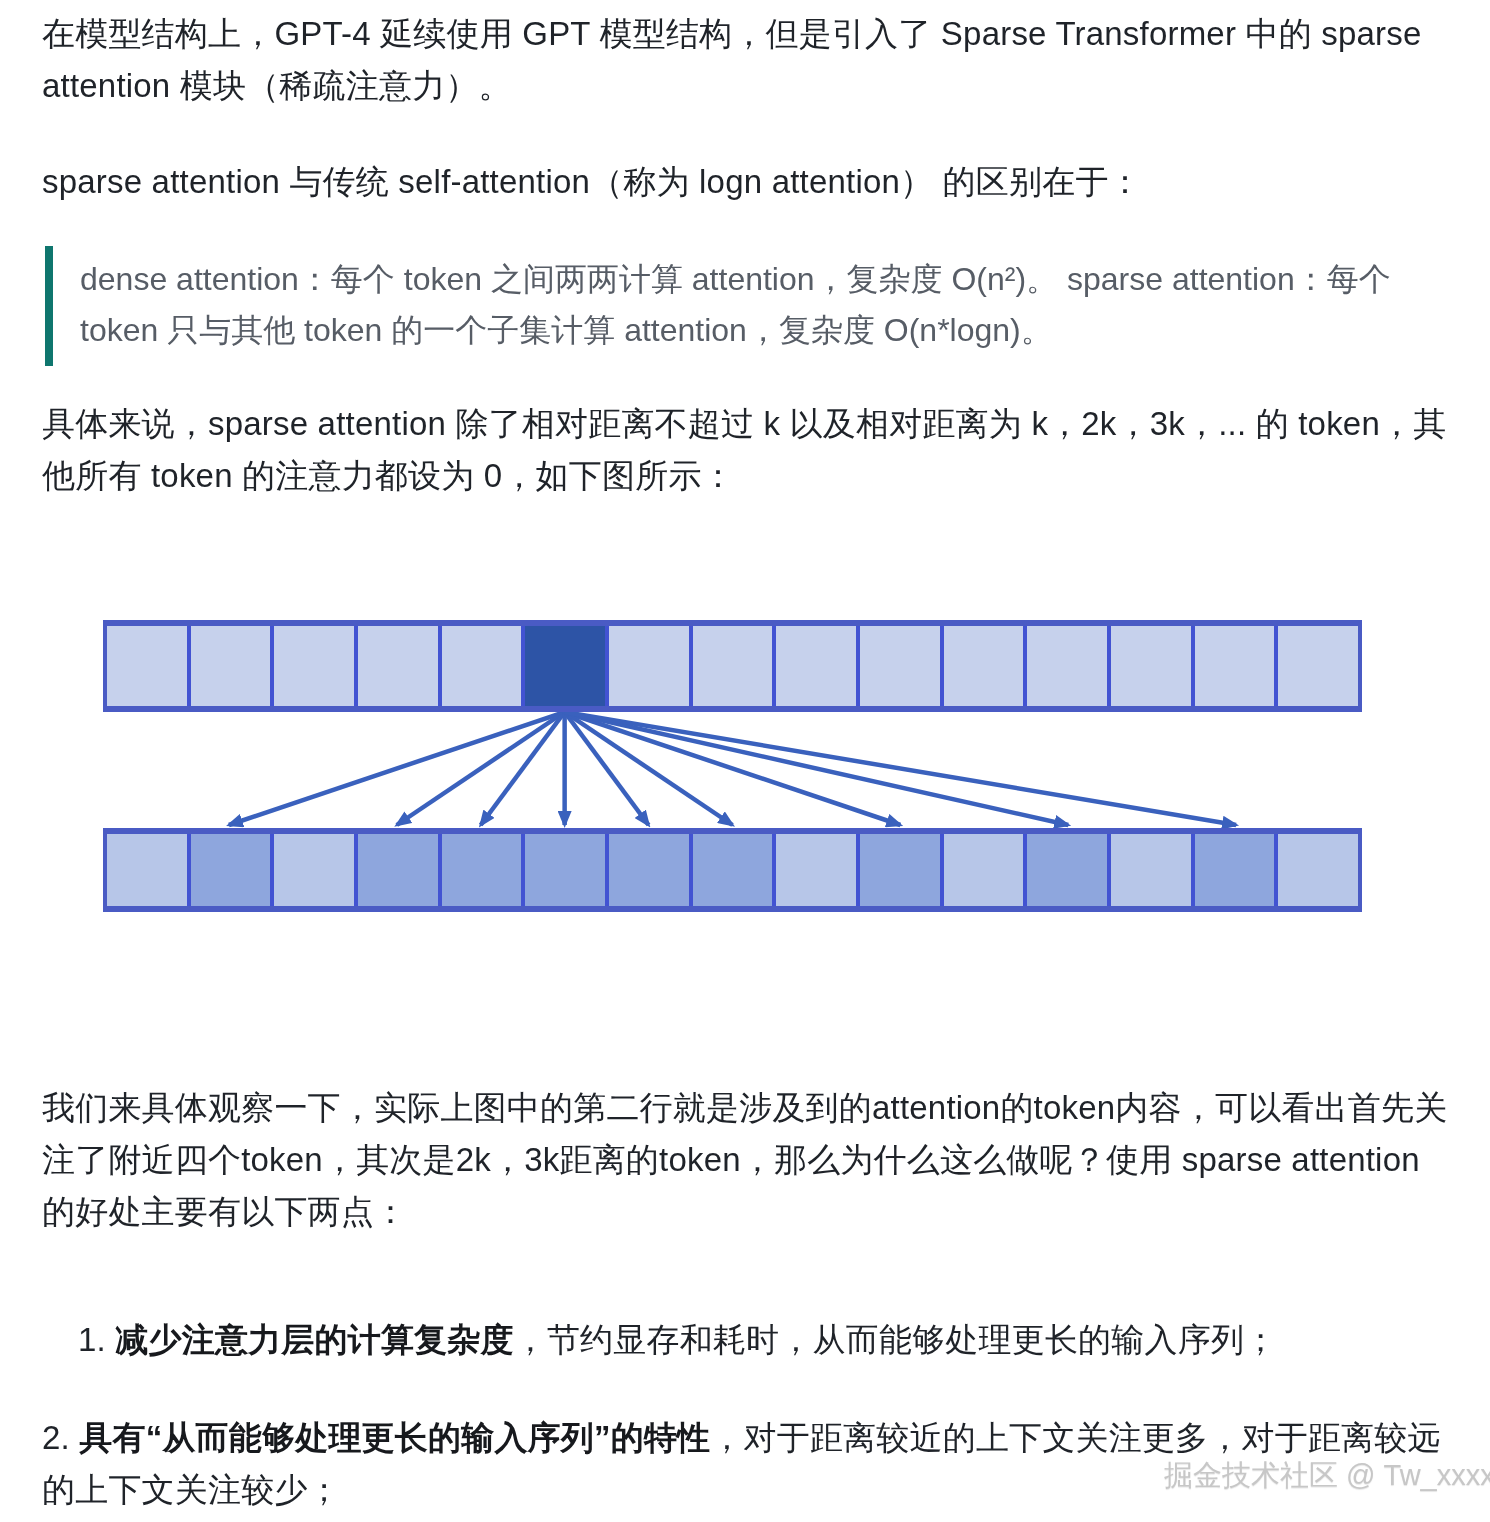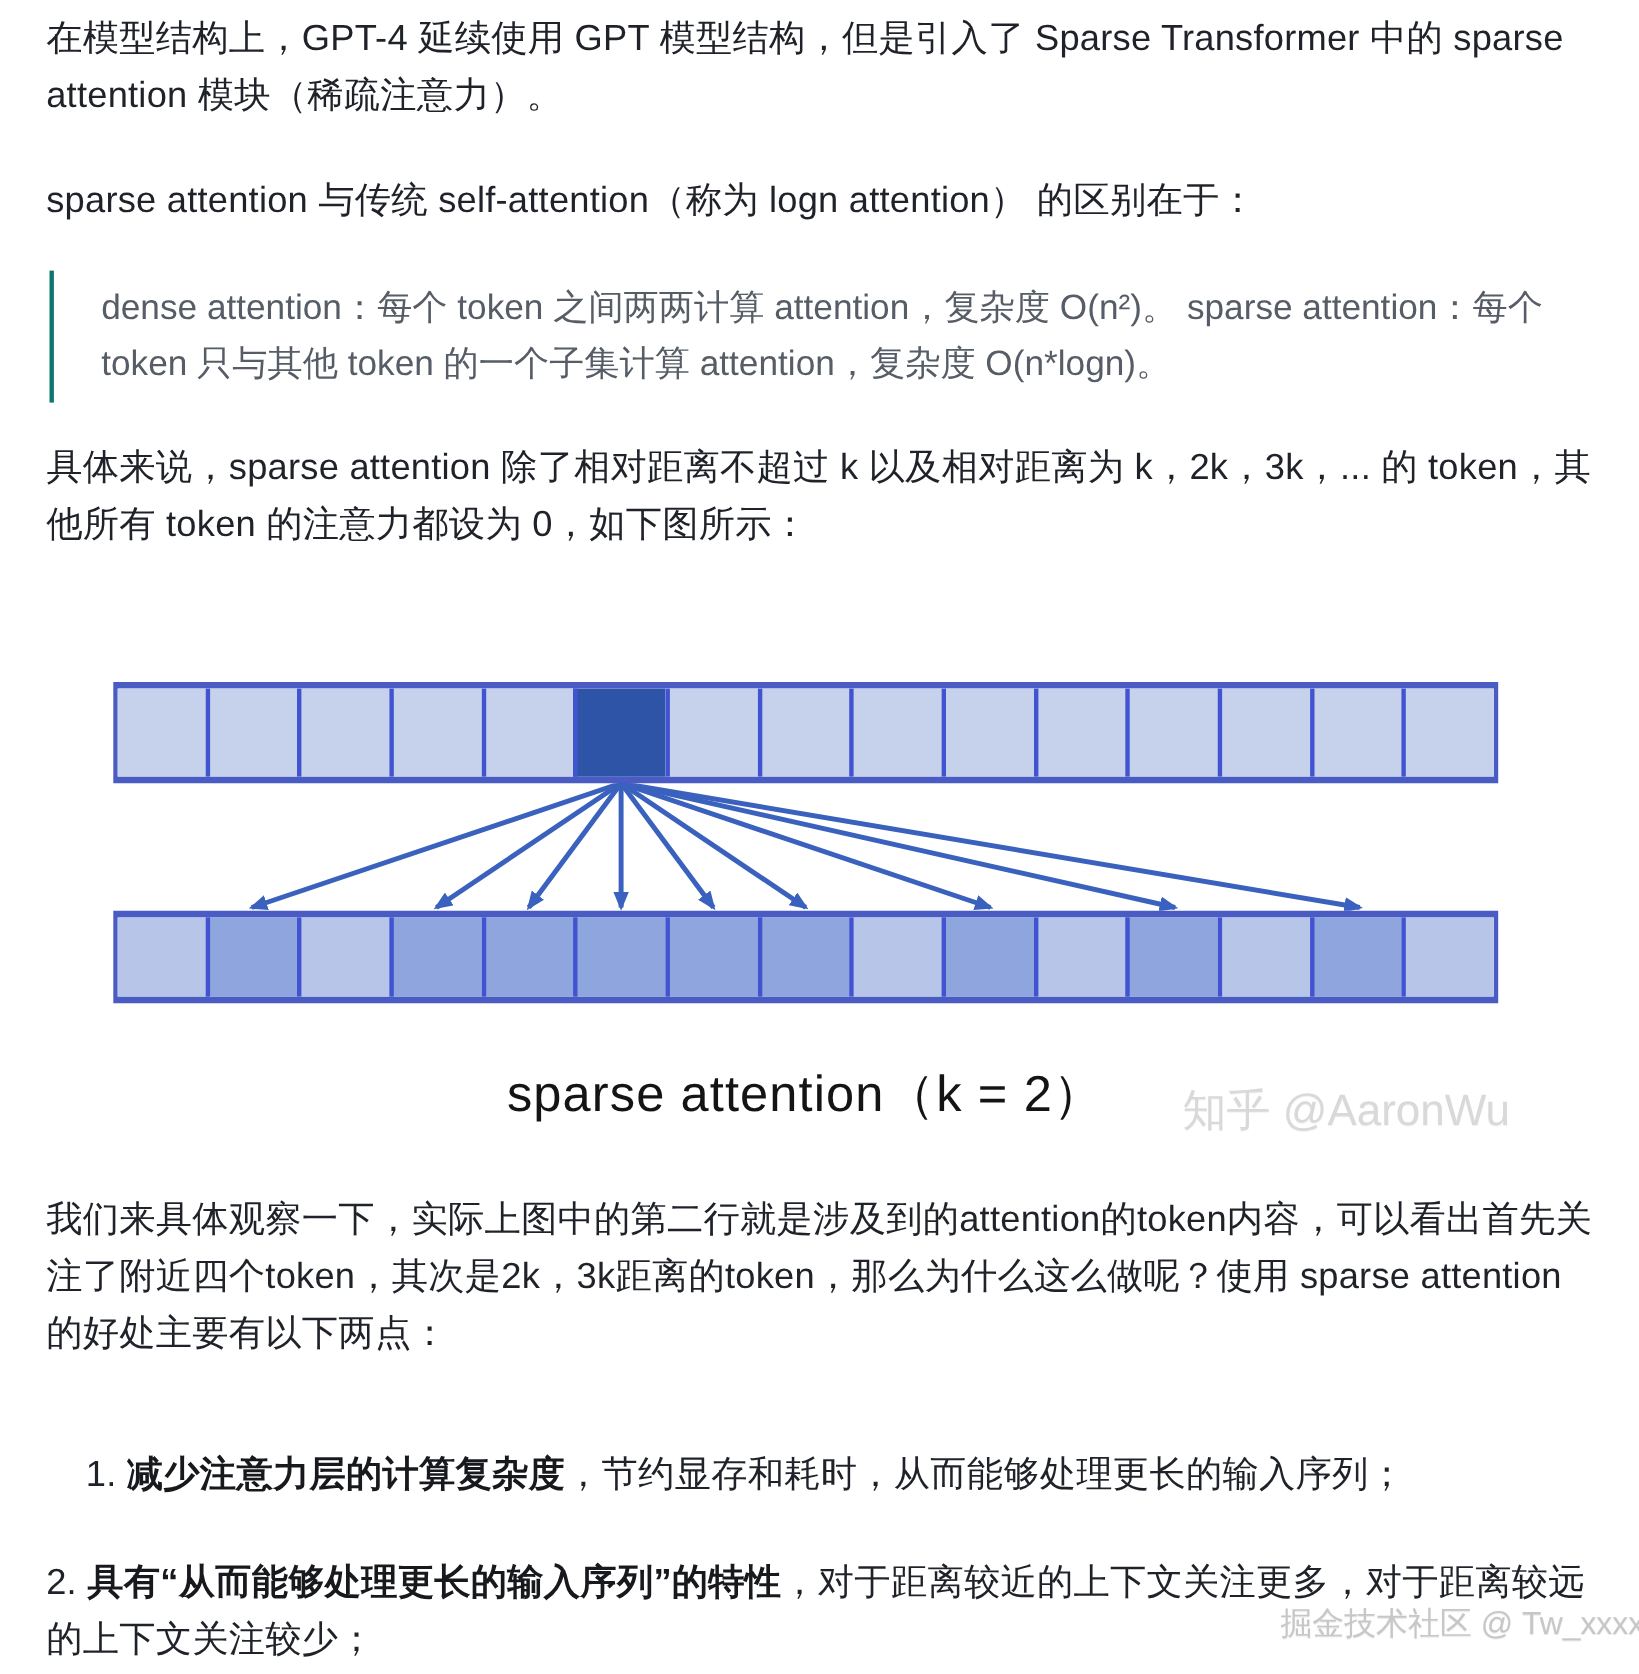--- a/index.html
+++ b/index.html
@@ -12,21 +12,21 @@
     position:absolute;left:42px;width:1410px;margin:0;
     font-size:33px;line-height:52px;letter-spacing:0.2px;
     color:#1f2329;
   }
   .p1{top:8px;}
   .p2{top:156px;}
   .p3{top:398px;}
   .p4{top:1082px;}
   .quote{
     position:absolute;left:45px;top:246px;width:1365px;margin:0;
-    border-left:4px solid #0f766e;padding:8px 0 10px 43px;
+    border-left:8px solid #0f766e;padding:8px 0 10px 27px;
     font-size:32px;line-height:51px;color:#575d66;
   }
   .list-item{font-size:33px;line-height:52px;}
   .li1{top:1314px;margin-left:36px;}
   .li2{top:1412px;}
   .list-item b{font-weight:bold;color:#17191d;}
   
   .fig{
     position:absolute;left:103px;top:620px;width:1259px;height:442px;margin:0;
   }
@@ -113,22 +113,20 @@
       <div class="cell" style="background: rgb(142, 166, 221);"></div>
       <div class="cell" style="background: rgb(142, 166, 221);"></div>
       <div class="cell" style="background: rgb(183, 198, 232);"></div>
       <div class="cell" style="background: rgb(142, 166, 221);"></div>
       <div class="cell" style="background: rgb(183, 198, 232);"></div>
       <div class="cell" style="background: rgb(142, 166, 221);"></div>
       <div class="cell" style="background: rgb(183, 198, 232);"></div>
       <div class="cell" style="background: rgb(142, 166, 221);"></div>
       <div class="cell" style="background: rgb(183, 198, 232);"></div>
     </div>
-  <figcaption class="fig-caption">sparse attention（k = 2）</figcaption>
-  <span class="wm-zhihu">知乎 @AaronWu</span>
 </figure>
 
 <p class="para p4">我们来具体观察一下，实际上图中的第二行就是涉及到的attention的token内容，可以看出首先关注了附近四个token，其次是2k，3k距离的token，那么为什么这么做呢？使用 sparse attention 的好处主要有以下两点：</p>
 
 <p class="para list-item li1"><span>1. </span><b>减少注意力层的计算复杂度</b><span>，节约显存和耗时，从而能够处理更长的输入序列；</span></p>
 
 <p class="para list-item li2"><span>2. </span><b>具有“从而能够处理更长的输入序列”的特性</b><span>，对于距离较近的上下文关注更多，对于距离较远的上下文关注较少；</span></p>
 
 <span class="wm-juejin">掘金技术社区 @ Tw_xxxx</span>
 

